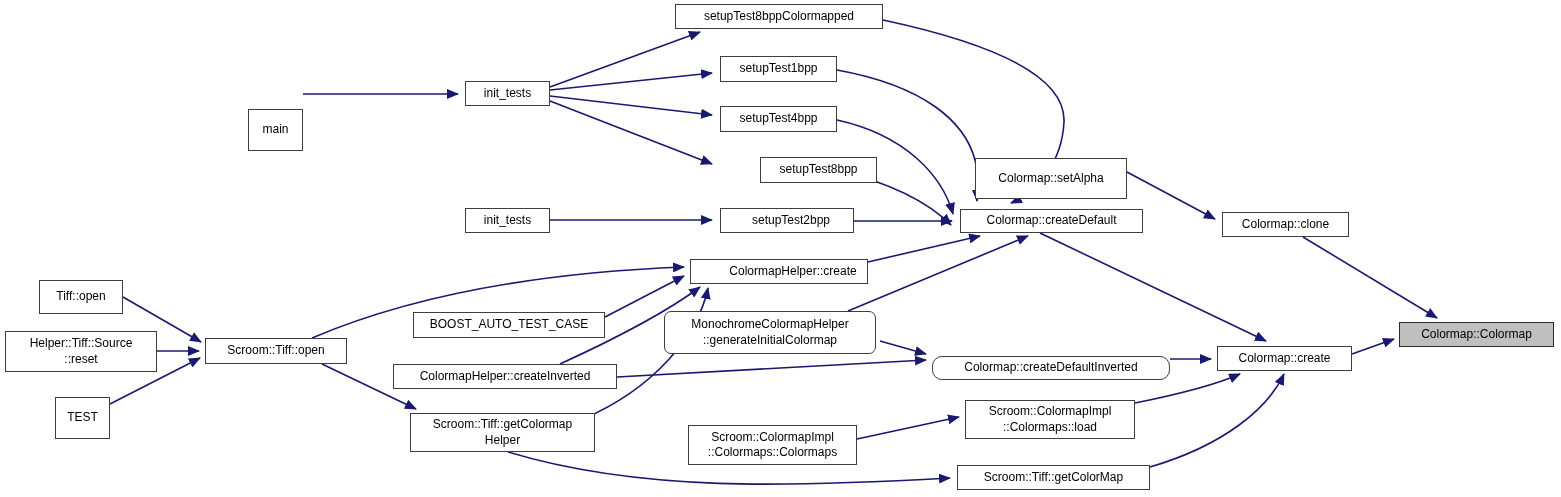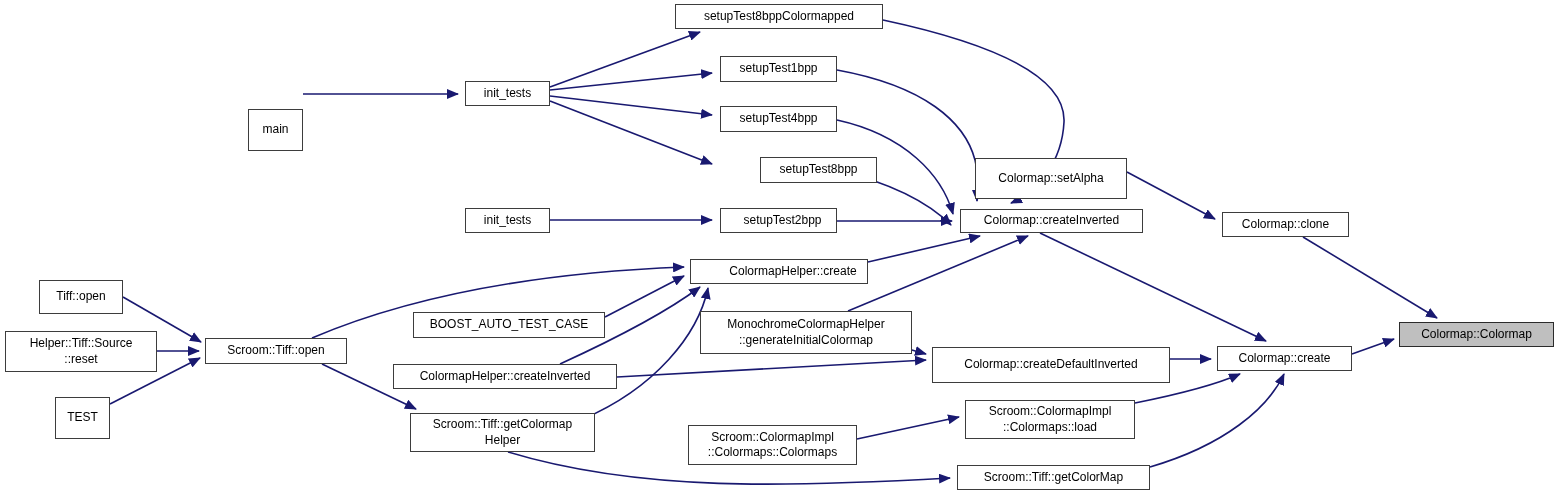--- a/index.html
+++ b/index.html
@@ -79,35 +79,35 @@
       </g>
   </svg>
   <div id="nodes">
       <div class="node" style="left: 248px; top: 81px; width: 55px; height: 42px; margin-top: 28px;">main</div>
       <div class="node" style="left: 465px; top: 81px; width: 85px; height: 25px;">init_tests</div>
       <div class="node" style="left: 675px; top: 4px; width: 208px; height: 25px;">setupTest8bppColormapped</div>
       <div class="node" style="left: 720px; top: 56px; width: 117px; height: 26px;">setupTest1bpp</div>
       <div class="node" style="left: 720px; top: 106px; width: 117px; height: 26px;">setupTest4bpp</div>
       <div class="node" style="left: 720px; top: 157px; width: 117px; height: 26px; margin-left: 40px;">setupTest8bpp</div>
       <div class="node" style="left: 465px; top: 208px; width: 85px; height: 25px;">init_tests</div>
-      <div class="node" style="left: 720px; top: 208px; width: 117px; height: 25px; padding-left: 8px;">setupTest2bpp</div>
+      <div class="node" style="left: 720px; top: 208px; width: 134px; height: 25px; padding-left: 8px;">setupTest2bpp</div>
       <div class="node" style="left: 975px; top: 158px; width: 152px; height: 41px;">Colormap::setAlpha</div>
-      <div class="node" style="left: 960px; top: 209px; width: 183px; height: 24px;">Colormap::createInverted</div>
+      <div class="node" style="left: 960px; top: 209px; width: 183px; height: 24px;">Colormap::createDefault</div>
       <div class="node" style="left: 1222px; top: 212px; width: 127px; height: 25px;">Colormap::clone</div>
-      <div class="node" style="left: 932px; top: 347px; width: 238px; height: 36px;">Colormap::createDefaultInverted</div>
+      <div class="node" style="left: 932px; top: 356px; width: 238px; height: 24px; border-radius: 10px;">Colormap::createDefaultInverted</div>
       <div class="node" style="left: 1217px; top: 346px; width: 135px; height: 25px;">Colormap::create</div>
       <div class="node highlighted" style="left: 1399px; top: 322px; width: 155px; height: 25px;">Colormap::Colormap</div>
       <div class="node" style="left: 39px; top: 280px; width: 84px; height: 34px;">Tiff::open</div>
       <div class="node" style="left: 5px; top: 331px; width: 152px; height: 41px;">Helper::Tiff::Source
 ::reset</div>
       <div class="node" style="left: 55px; top: 397px; width: 55px; height: 42px;">TEST</div>
       <div class="node" style="left: 205px; top: 338px; width: 142px; height: 26px;">Scroom::Tiff::open</div>
       <div class="node" style="left: 690px; top: 259px; width: 178px; height: 25px; padding-left: 28px;">ColormapHelper::create</div>
       <div class="node" style="left: 413px; top: 312px; width: 192px; height: 26px;">BOOST_AUTO_TEST_CASE</div>
-      <div class="node" style="left: 700px; top: 311px; width: 212px; height: 43px;">MonochromeColormapHelper
+      <div class="node" style="left: 664px; top: 311px; width: 212px; height: 43px; border-radius: 7px;">MonochromeColormapHelper
 ::generateInitialColormap</div>
       <div class="node" style="left: 393px; top: 364px; width: 224px; height: 25px;">ColormapHelper::createInverted</div>
       <div class="node" style="left: 410px; top: 413px; width: 185px; height: 39px;">Scroom::Tiff::getColormap
 Helper</div>
       <div class="node" style="left: 688px; top: 425px; width: 169px; height: 40px;">Scroom::ColormapImpl
 ::Colormaps::Colormaps</div>
       <div class="node" style="left: 965px; top: 400px; width: 170px; height: 39px;">Scroom::ColormapImpl
 ::Colormaps::load</div>
       <div class="node" style="left: 957px; top: 465px; width: 193px; height: 25px;">Scroom::Tiff::getColorMap</div>
     </div>

